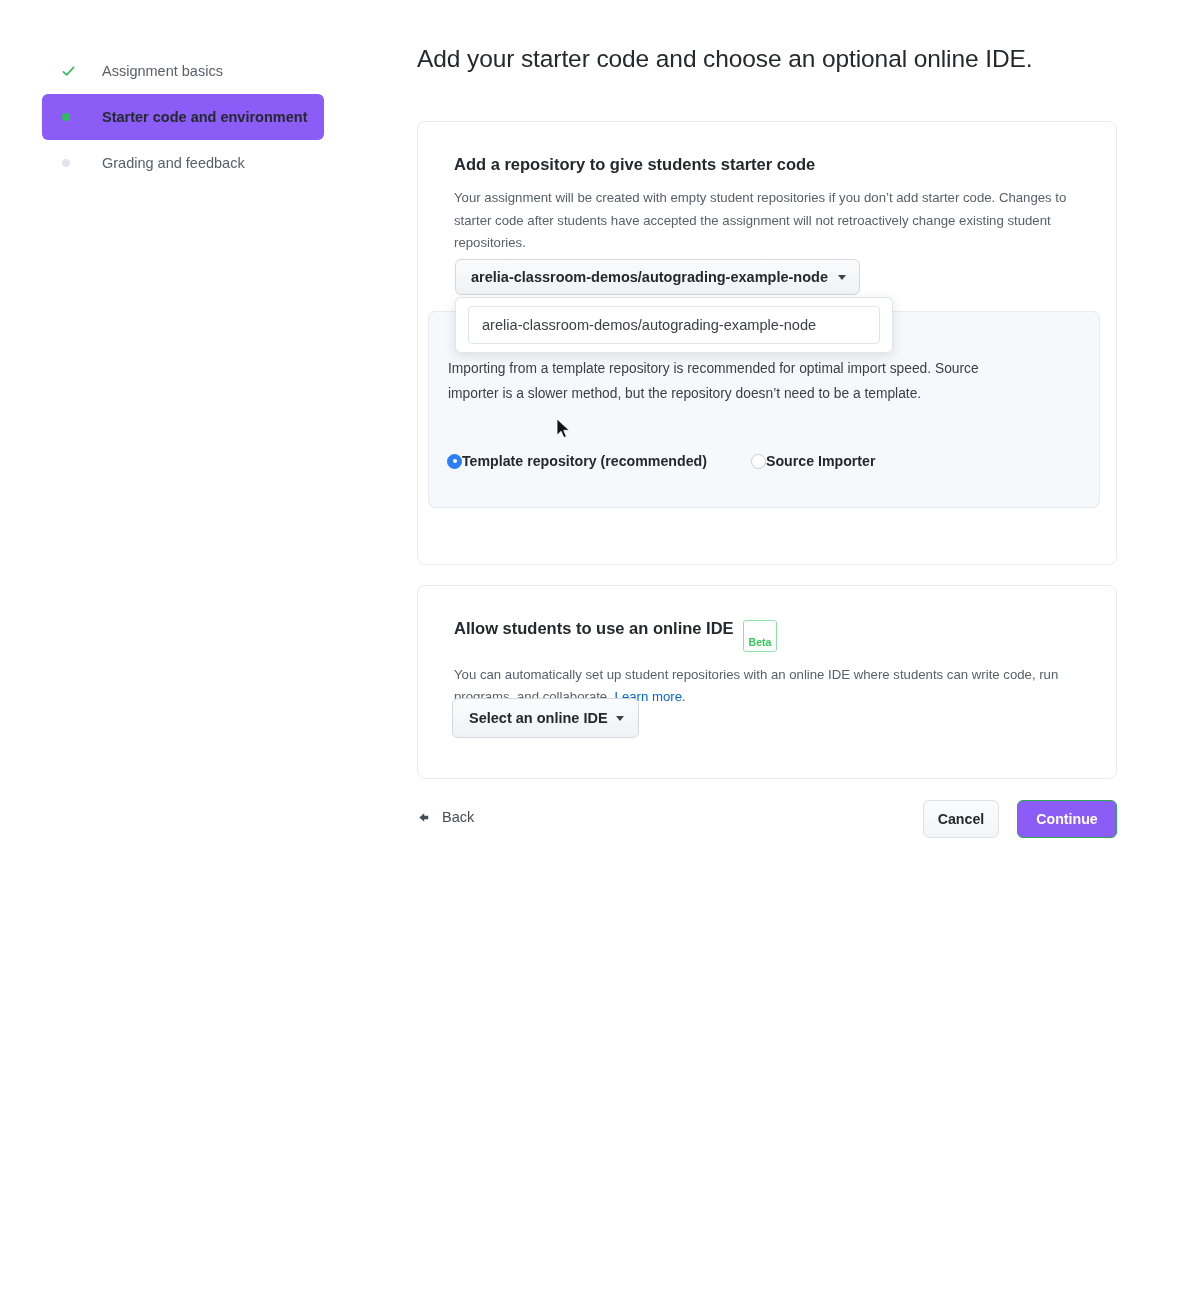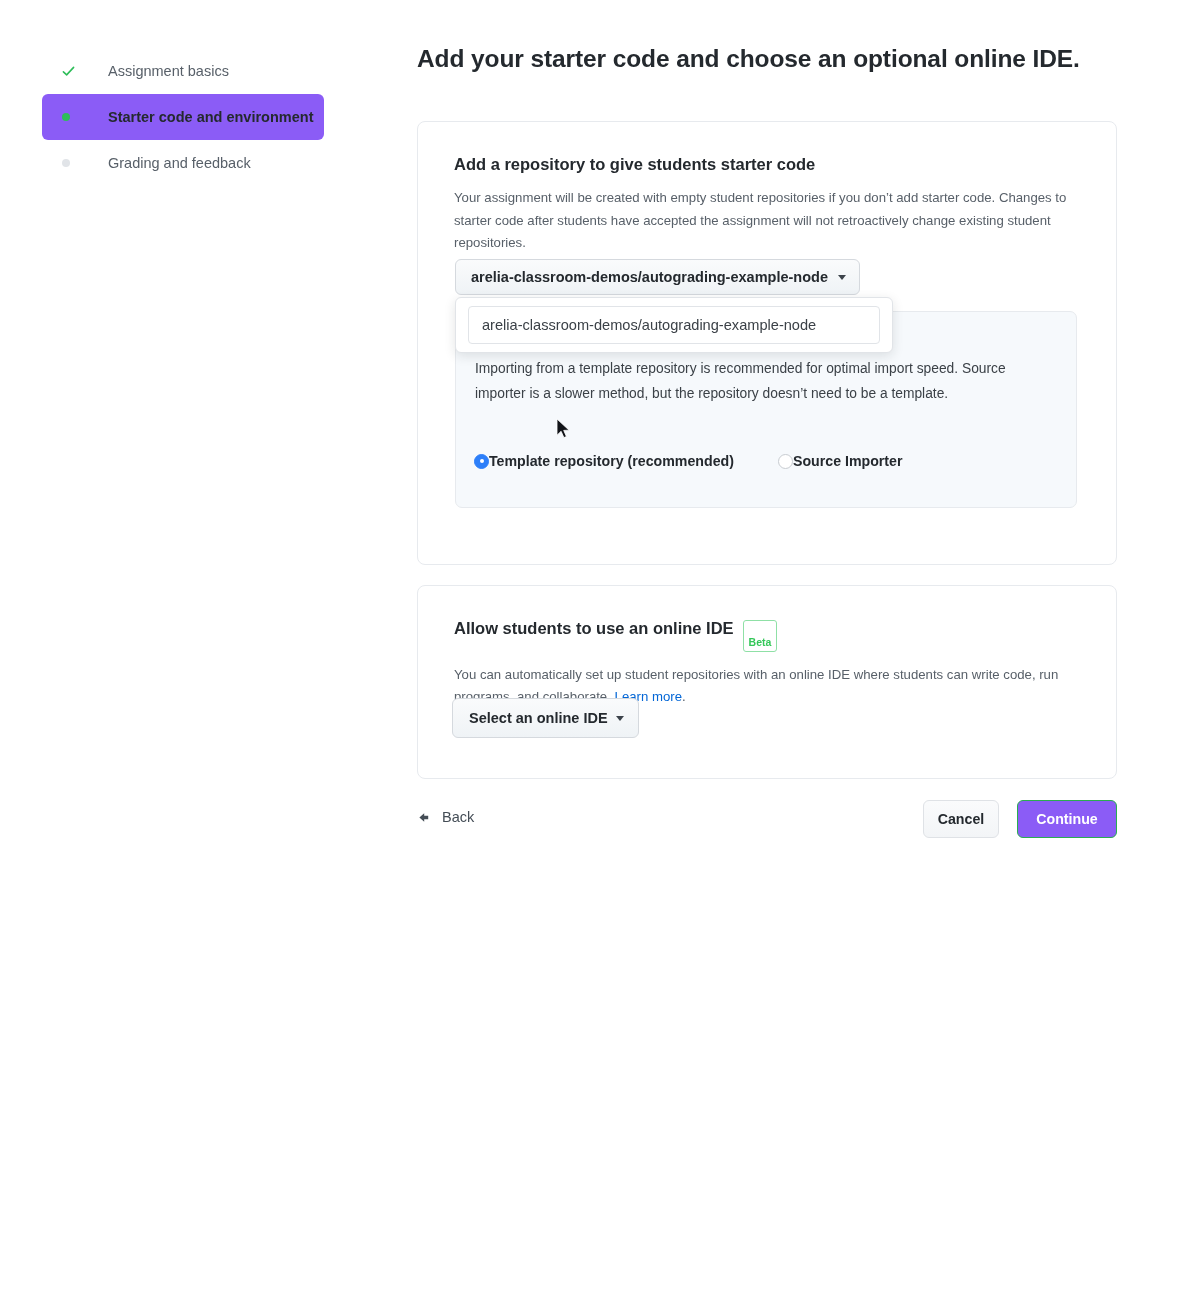--- a/index.html
+++ b/index.html
@@ -21,30 +21,30 @@
     padding-left: 20px;
     border-radius: 6px;
     color: #586069;
     font-size: 14.5px;
   }
   .side-item.active { background: #8b5cf6; }
   .side-item .bullet {
     width: 20px; flex: 0 0 20px;
     display: flex; align-items: center; justify-content: flex-start;
   }
-  .side-item .label { margin-left: 26px; white-space: nowrap; }
+  .side-item .label { margin-left: 20px; white-space: nowrap; }
   .side-item.active .label { color: #24292e; font-weight: 600; }
   .dot { width: 8px; height: 8px; border-radius: 50%; background: #2ebd59; display: block; }
   .dot.muted { background: #e1e4e8; }
   .check { display: block; width: 13px; height: 13px; }
 
   
   .main { position: absolute; left: 417px; top: 45px; width: 700px; }
   .page-title {
-    font-size: 24.5px; color: #24292e; font-weight: 700;
+    font-size: 24.5px; color: #24292e; font-weight: 400;
     letter-spacing: -0.1px; margin: 0 0 48px 0;
     white-space: nowrap;
   }
 
   .card {
     border: 1px solid #e7eaee;
     border-radius: 8px;
     background: #fff;
     position: relative;
   }
@@ -110,22 +110,22 @@
     font-size: 14.6px;
     color: #3b4147;
     padding: 0 13px;
     outline: none;
     font-family: inherit;
   }
 
   
   .subpanel {
     position: absolute;
-    left: 455px; top: 311px;
-    width: 622px; height: 197px;
+    left: 428px; top: 311px;
+    width: 672px; height: 197px;
     background: #f6f9fc;
     border: 1px solid #e7eaee;
     border-radius: 7px;
     z-index: 10;
   }
   .subpanel .sub-text {
     position: absolute; left: 19px; top: 45px;
     width: 580px;
     font-size: 13.8px; line-height: 1.78; color: #3b4147;
   }

